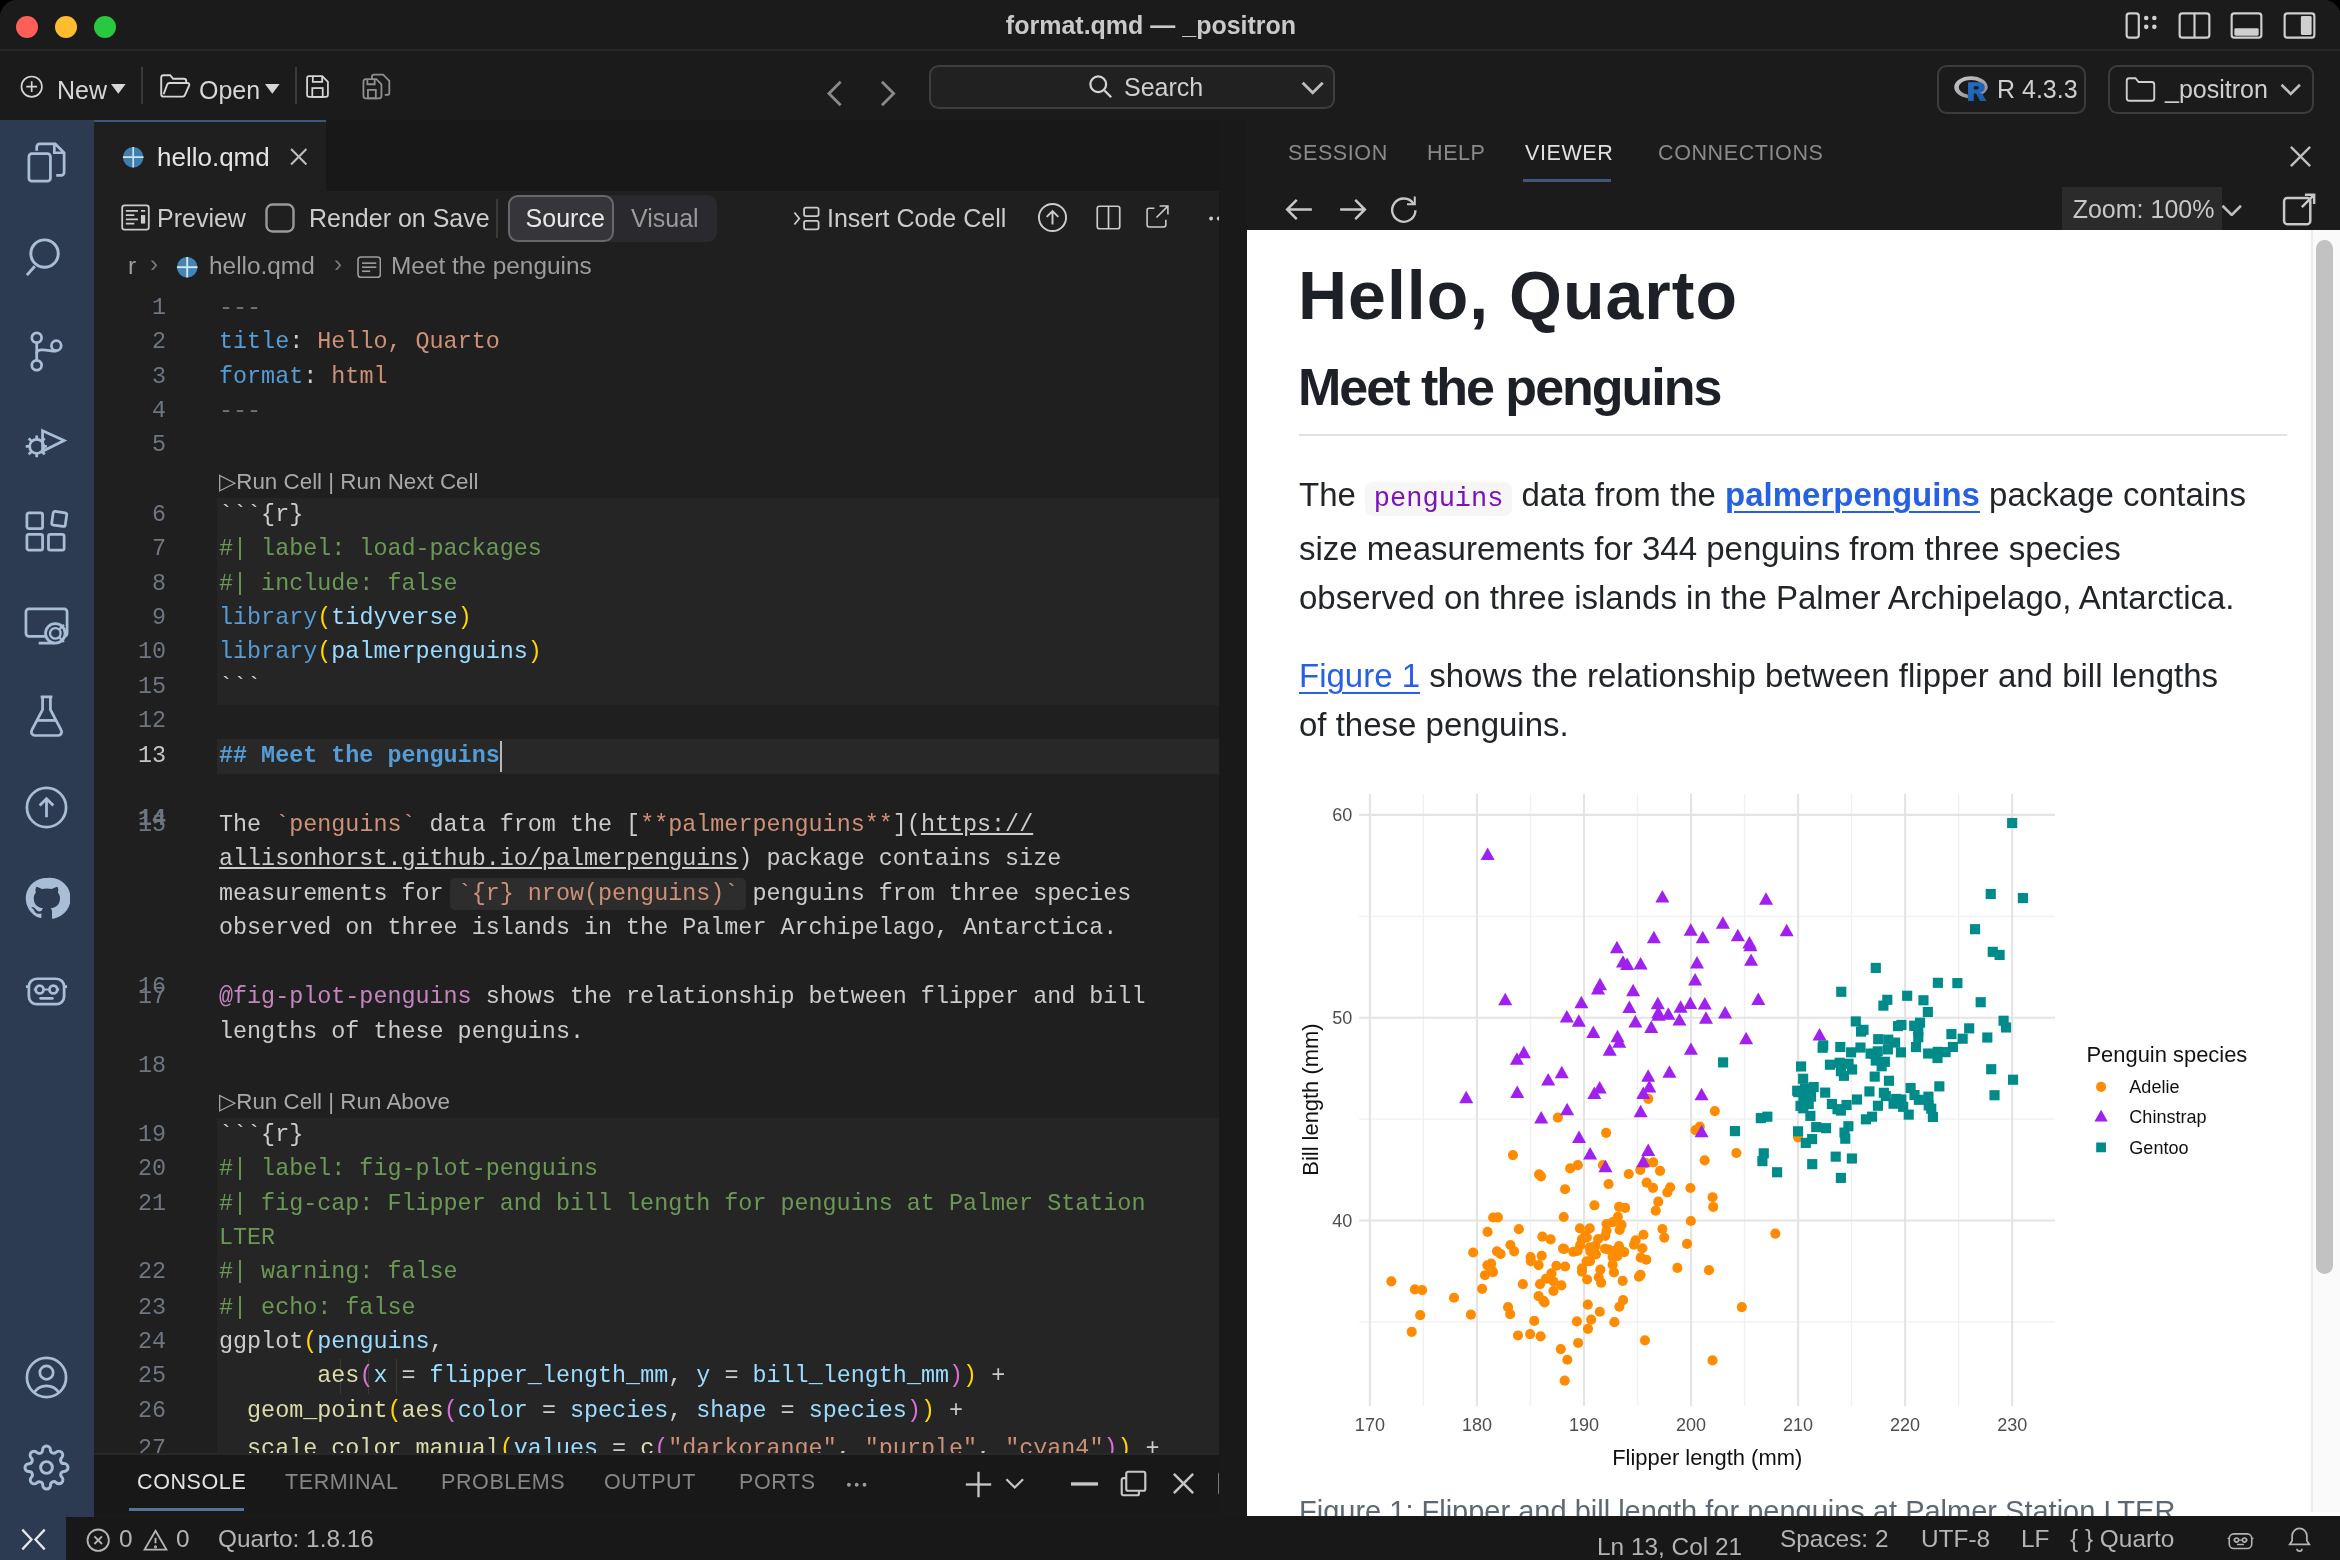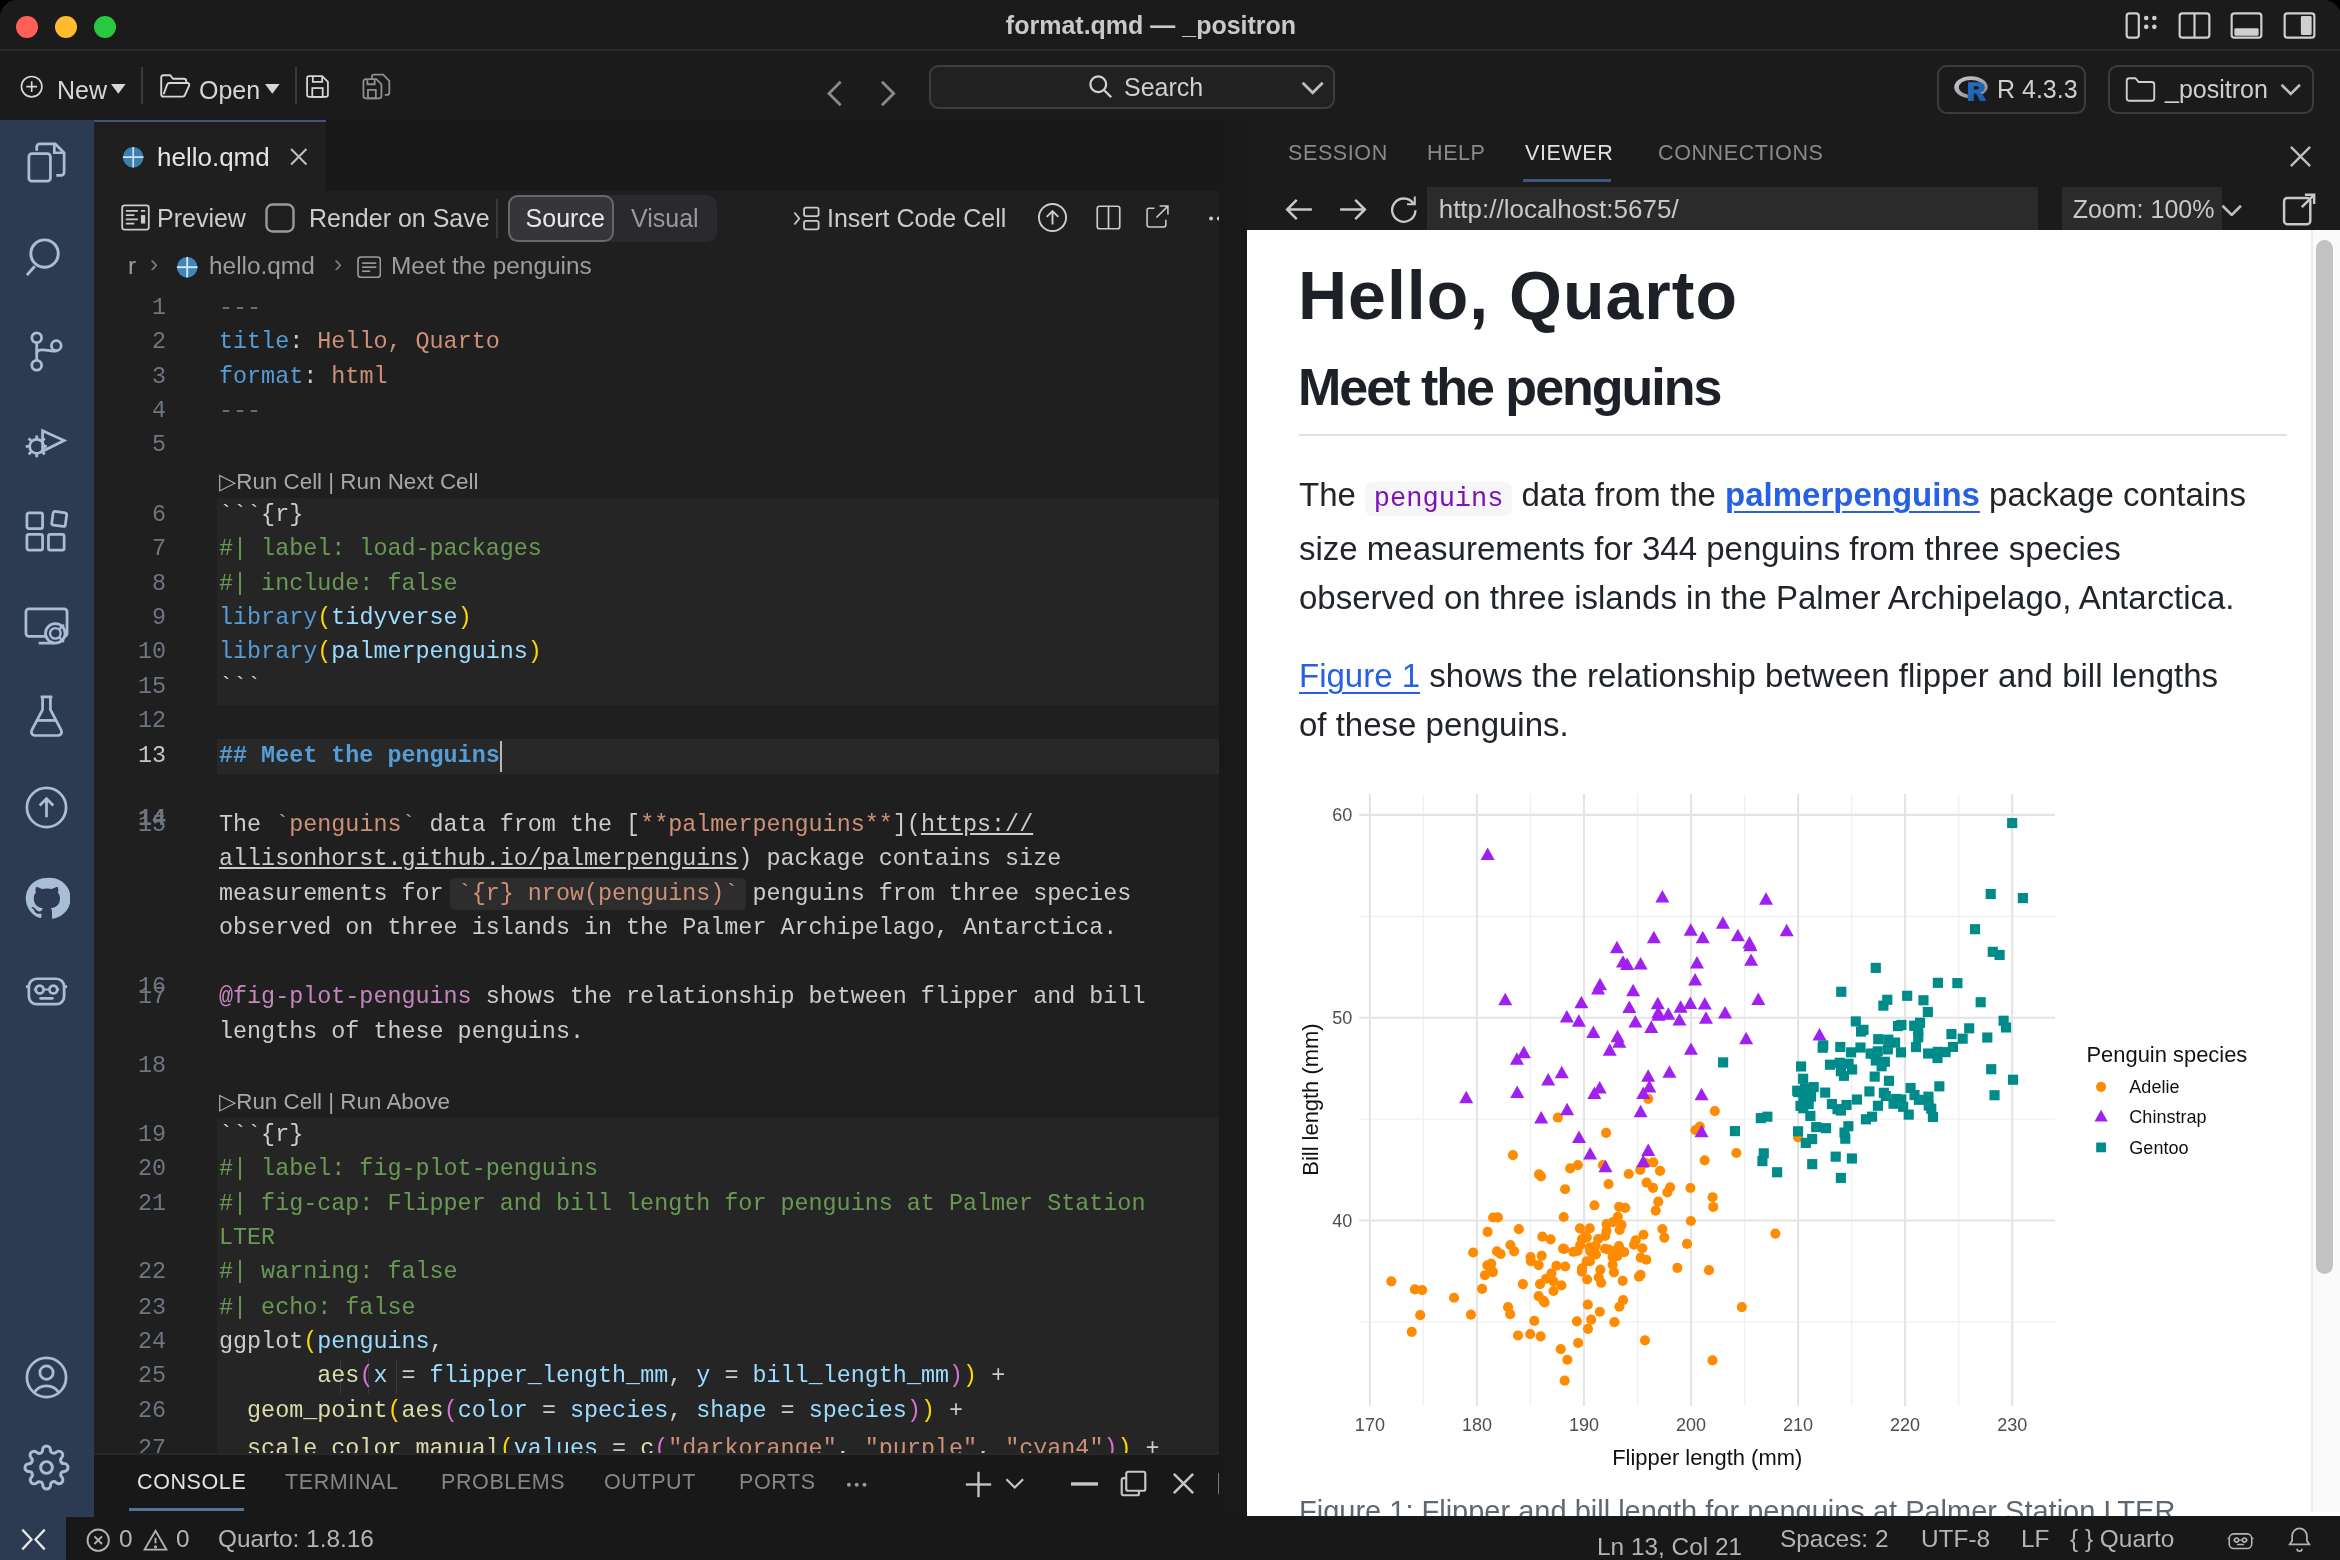--- a/index.html
+++ b/index.html
@@ -419,21 +419,20 @@
   <svg class="abs" style="left:36px;top:75px;" width="33" height="29" viewBox="0 0 24 20" fill="none" stroke="#c8c8c8" stroke-width="1.8">
         <path d="M21 10 H3 M10 3 L3 10 L10 17"></path>
       </svg>
   <svg class="abs" style="left:89px;top:75px;" width="33" height="29" viewBox="0 0 24 20" fill="none" stroke="#c8c8c8" stroke-width="1.8">
         <path d="M3 10 H21 M14 3 L21 10 L14 17"></path>
       </svg>
   <svg class="abs" style="left:140px;top:73px;" width="31" height="33" viewBox="0 0 24 24" fill="none" stroke="#c8c8c8" stroke-width="1.8">
         <path d="M20.5 7.5 a9 9 0 1 0 1.5 5"></path>
         <path d="M21.5 2 V8 H15.5" stroke-width="1.6"></path>
       </svg>
-  <div class="abs" style="left:180px;top:67px;width:611px;height:45px;background:#2b2b2b;color:#c8c8c8;font-size:26px;line-height:45px;"><span style="margin-left:11.7px;">http://localhost:5675/</span></div>
   <div class="abs" style="left:815px;top:67px;width:160px;height:45px;background:#2b2b2b;color:#c8c8c8;font-size:26px;line-height:45px;">
     <div class="abs" style="left:10.7px;font-size:25px;">Zoom: 100%</div>
     <svg class="abs" style="left:159px;top:16.6px;" width="21.5" height="12.7" viewBox="0 0 14 8" fill="none" stroke="#bdbdbd" stroke-width="1.7">
           <path d="M1 1 L7 7 L13 1"></path>
         </svg>
   </div>
   <svg class="abs" style="left:1034px;top:71px;" width="37" height="37" viewBox="0 0 24 24" fill="none" stroke="#c8c8c8" stroke-width="1.6">
         <rect x="2" y="4.5" width="17" height="17" rx="2"></rect>
         <path d="M13.5 10.5 L21.5 2.5 M15.5 2.5 h6 v6"></path>
       </svg>

